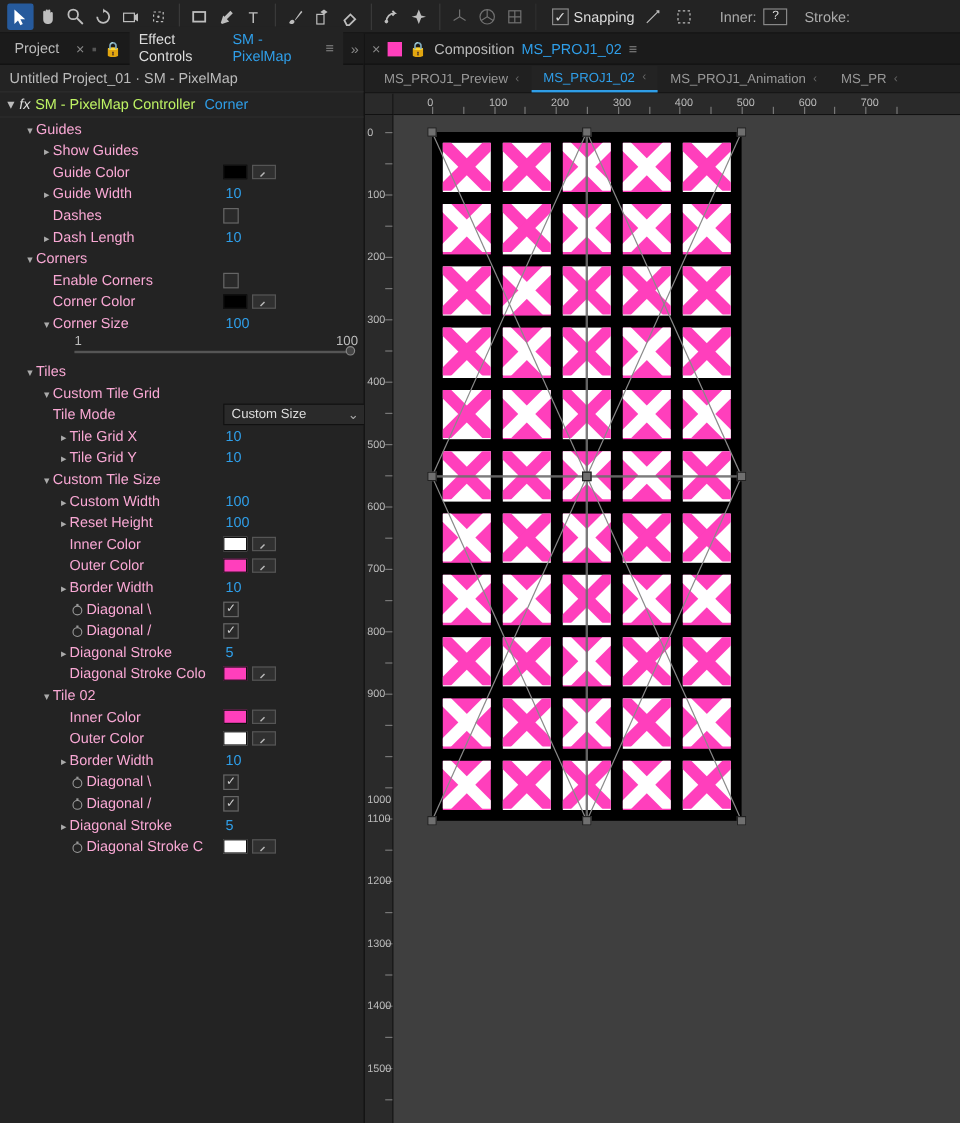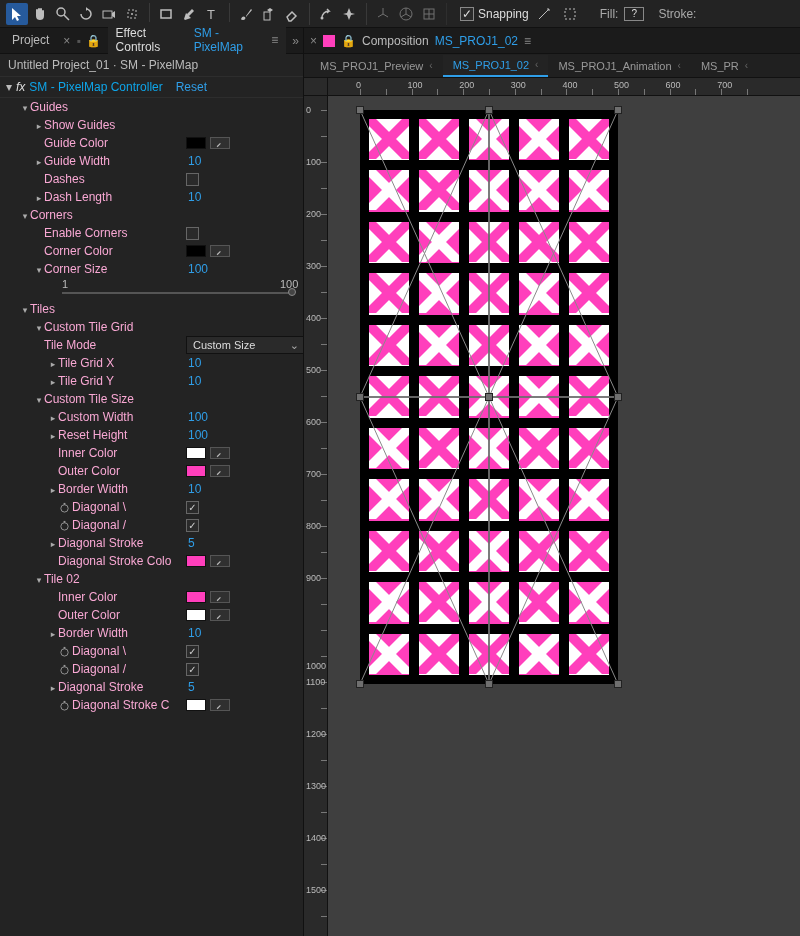--- a/index.html
+++ b/index.html
@@ -24,21 +24,21 @@
   .left { width: 304px; background:#232323; border-right:1px solid #111; display:flex; flex-direction:column;}
   .panel-tabs { display:flex; align-items:center; height:26px; background:#1b1b1b; border-bottom:1px solid #111; padding:0 4px; gap:6px;}
   .panel-tab { padding:4px 8px; font-size:12px; color:#bbb; border-bottom:2px solid transparent; position:relative; display:flex; align-items:center; gap:4px;}
   .panel-tab.active { color:#ddd; background:#232323; border-bottom:2px solid #232323; }
   .panel-tab.effect .lnk{ color:#2f9ee8;}
   .panel-menu { margin-left:auto; color:#888;}
   .path-row { padding:4px 8px; font-size:12px; color:#bbb; border-bottom:1px solid #2d2d2d; display:flex; align-items:center; gap:6px;}
   .fx-row { display:flex; align-items:center; padding:3px 6px; border-bottom:1px solid #2d2d2d; font-family:Consolas,monospace; font-size:12px;}
   .fx-row .tri { width:10px; color:#bbb;}
   .fx-row .fxlabel { font-style:italic; color:#ddd; margin-right:4px;}
-  .fx-row .name { color:#0ea5e9;}
+  .fx-row .name { color:#bef264;}
   .fx-row .reset { margin-left:auto; color:#2f9ee8; padding-right:90px;}
 
   .props { overflow:auto; flex:1;}
   .prop { display:flex; align-items:center; height:18px; padding:0 6px; font-size:12px;}
   .prop .lvl { display:inline-block; }
   .prop .arrow { width:10px; text-align:center; color:#aaa;}
   .prop .arrow.open::before { content:"▾"; font-size:9px;}
   .prop .arrow.closed::before { content:"▸"; font-size:9px;}
   .prop .stop { width:12px; height:12px; margin-right:2px; display:inline-flex; align-items:center; justify-content:center;}
   .prop .stop svg{width:11px;height:11px;}
@@ -212,21 +212,21 @@
           <path d="M3 13l10-10M11 3h2v2" stroke="currentColor" fill="none"></path>
         </svg>
       </span>
     <span class="tool-btn">
         <svg viewBox="0 0 16 16">
           <rect x="3" y="3" width="10" height="10" stroke="currentColor" fill="none" stroke-dasharray="2"></rect>
         </svg>
       </span>
   </div>
   <div class="fillstroke">
-    <span class="lab">Fill:</span>
+    <span class="lab">Inner:</span>
     <span class="swatch-q">?</span>
     <span class="lab" style="margin-left:8px">Stroke:</span>
   </div>
 </div>
 
 <div class="main">
 
   <div class="left">
     <div class="panel-tabs">
       <div class="panel-tab">
@@ -240,21 +240,21 @@
           <span class="lnk">SM - PixelMap</span>
         <span style="color:#888">≡</span>
       </div>
       <span class="panel-menu">»</span>
     </div>
     <div class="path-row">Untitled Project_01 · SM - PixelMap</div>
     <div class="fx-row">
       <span class="tri">▾</span>
       <span class="fxlabel">fx</span>
       <span class="name">SM - PixelMap Controller</span>
-      <span class="reset">Reset</span>
+      <span class="reset">Corner</span>
     </div>
 
     <div class="props">
 
       <div class="prop">
           <span class="lvl" style="width:14px"></span>
           <span class="arrow open"></span>
           <span class="label">Guides</span>
         </div>
       <div class="prop">

